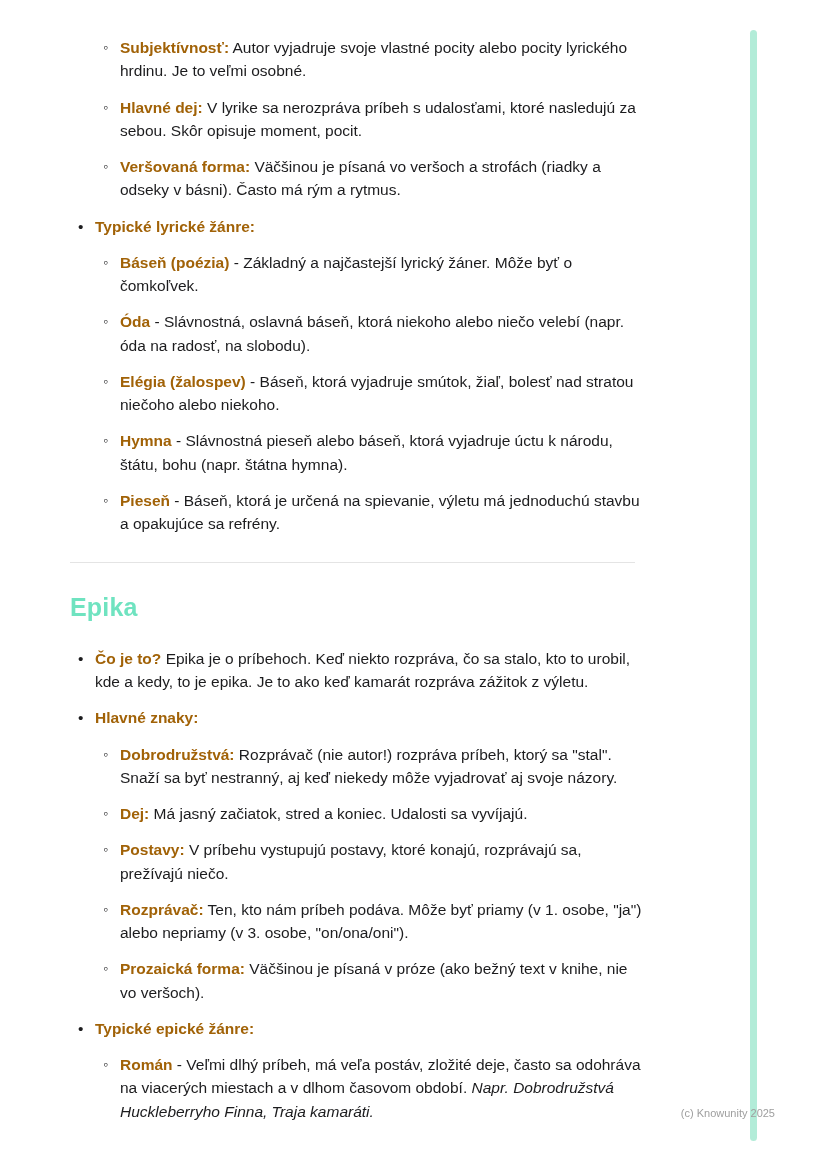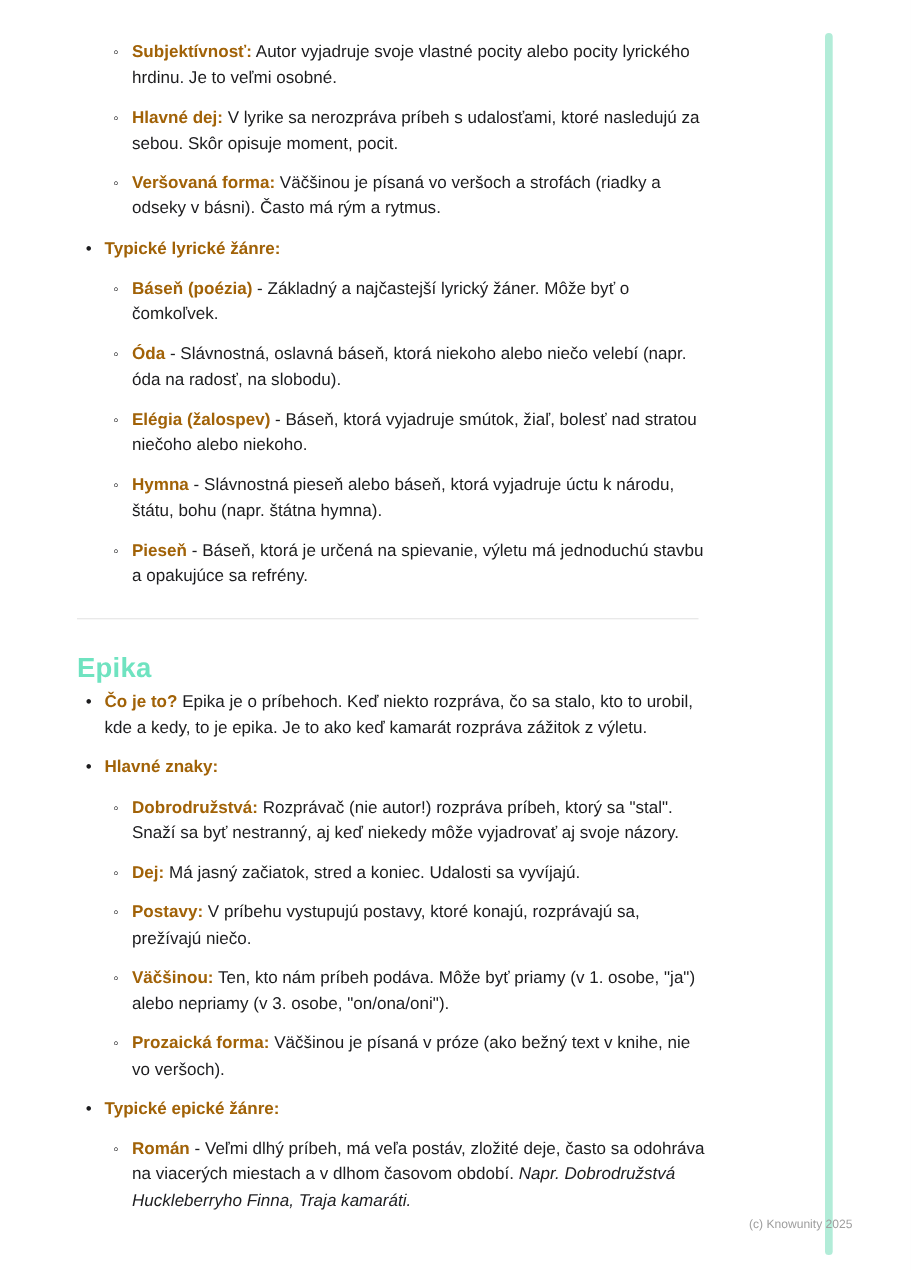--- a/index.html
+++ b/index.html
@@ -31,20 +31,21 @@
   hr.divider {
     border: none;
     border-top: 1px solid #e4e4e4;
     margin: 27px 0 26px 0;
     width: 565px;
   }
   h2.section-heading {
     color: #6fe3c0;
     font-size: 25px;
     font-weight: bold;
+    margin-bottom: 20px;
     letter-spacing: 0.2px;
   }
   .scroll-strip {
     position: absolute;
     top: 30px;
     right: 71px;
     width: 7px;
     height: 1111px;
     border-radius: 4px;
     background: #b2ecd8;
@@ -172,21 +173,21 @@
     <li class="item">
       <span class="marker">◦</span>
       <div class="body">
         <b class="term">Postavy:</b>
         <span class="txt">V príbehu vystupujú postavy, ktoré konajú, rozprávajú sa, prežívajú niečo.</span>
       </div>
     </li>
     <li class="item">
       <span class="marker">◦</span>
       <div class="body">
-        <b class="term">Väčšinou:</b>
+        <b class="term">Rozprávač:</b>
         <span class="txt">Ten, kto nám príbeh podáva. Môže byť priamy (v 1. osobe, "ja") alebo nepriamy (v 3. osobe, "on/ona/oni").</span>
       </div>
     </li>
     <li class="item">
       <span class="marker">◦</span>
       <div class="body">
         <b class="term">Prozaická forma:</b>
         <span class="txt">Väčšinou je písaná v próze (ako bežný text v knihe, nie vo veršoch).</span>
       </div>
     </li>

